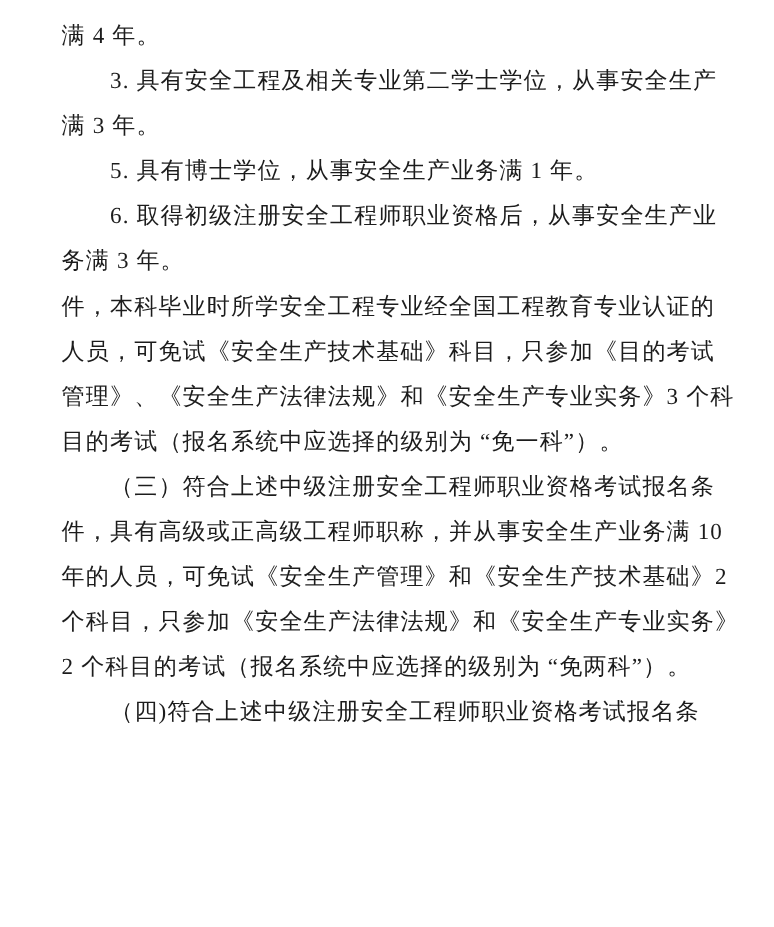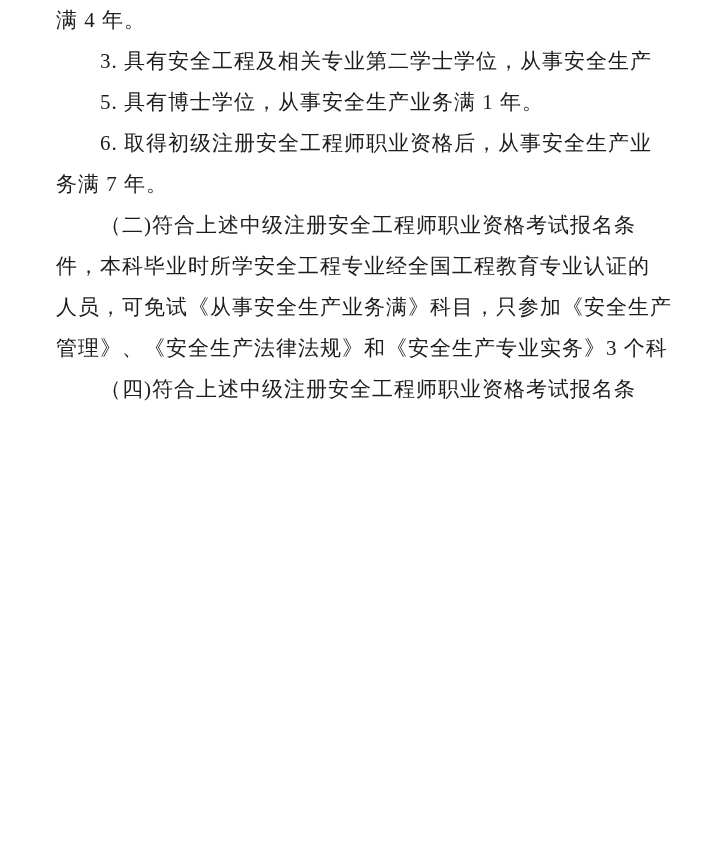--- a/index.html
+++ b/index.html
@@ -9,21 +9,21 @@
   body {
     width: 704px;
     height: 843px;
     overflow: hidden;
     background: #ffffff;
   }
   .page {
     box-sizing: border-box;
     width: 608px;
     height: 843px;
-    padding: 0 47px 0 56px;
+    padding: 12px 47px 0 56px;
     font-family: "Liberation Serif", "DejaVu Serif", serif;
     font-size: 21px;
     letter-spacing: 1px;
     color: #1c1c1c;
   }
   .paragraph {
     margin: 0;
     padding: 0;
   }
   .line {
@@ -45,33 +45,41 @@
 </head>
 <body style="background: rgb(255, 255, 255);">
 
 <div class="page" id="page" style="color: rgb(28, 28, 28);">
   <div id="doc-body">
       <div class="paragraph">
         <div class="line">满 4 年。</div>
       </div>
       <div class="paragraph">
         <div class="line indent justify">3. 具有安全工程及相关专业第二学士学位，从事安全生产</div>
+        <div class="line">满 3 年。</div>
       </div>
       <div class="paragraph">
       </div>
       <div class="paragraph">
         <div class="line indent">5. 具有博士学位，从事安全生产业务满 1 年。</div>
       </div>
       <div class="paragraph">
         <div class="line indent justify">6. 取得初级注册安全工程师职业资格后，从事安全生产业</div>
-        <div class="line">务满 7 年。</div>
+        <div class="line">务满 3 年。</div>
       </div>
       <div class="paragraph">
-        <div class="line indent justify">（二)符合上述中级注册安全工程师职业资格考试报名条</div>
         <div class="line justify">件，本科毕业时所学安全工程专业经全国工程教育专业认证的</div>
-        <div class="line justify">人员，可免试《从事安全生产业务满》科目，只参加《安全生产</div>
+        <div class="line justify">人员，可免试《安全生产技术基础》科目，只参加《目的考试</div>
         <div class="line justify">管理》、《安全生产法律法规》和《安全生产专业实务》3 个科</div>
+        <div class="line">目的考试（报名系统中应选择的级别为 “免一科”）。</div>
+      </div>
+      <div class="paragraph">
+        <div class="line indent justify">（三）符合上述中级注册安全工程师职业资格考试报名条</div>
+        <div class="line justify">件，具有高级或正高级工程师职称，并从事安全生产业务满 10</div>
+        <div class="line justify">年的人员，可免试《安全生产管理》和《安全生产技术基础》2</div>
+        <div class="line justify">个科目，只参加《安全生产法律法规》和《安全生产专业实务》</div>
+        <div class="line">2 个科目的考试（报名系统中应选择的级别为 “免两科”）。</div>
       </div>
       <div class="paragraph">
         <div class="line indent justify">（四)符合上述中级注册安全工程师职业资格考试报名条</div>
       </div>
     </div>
 </div>
 
 </body></html>

